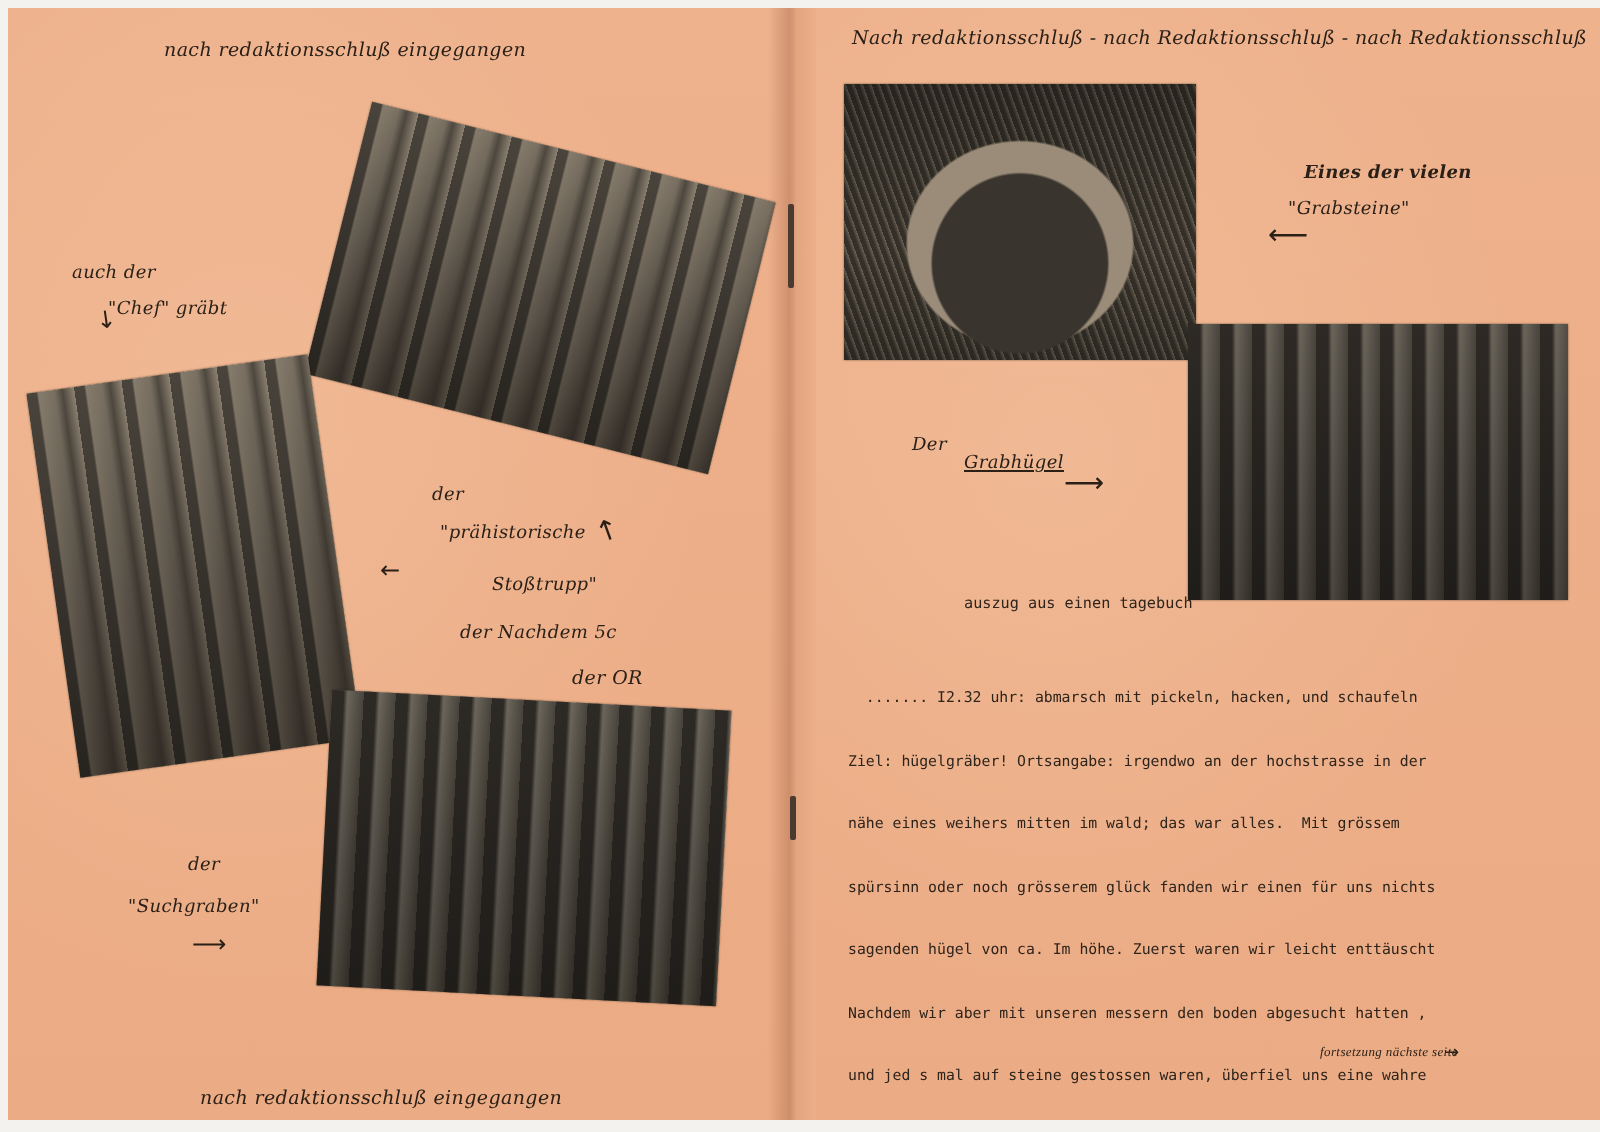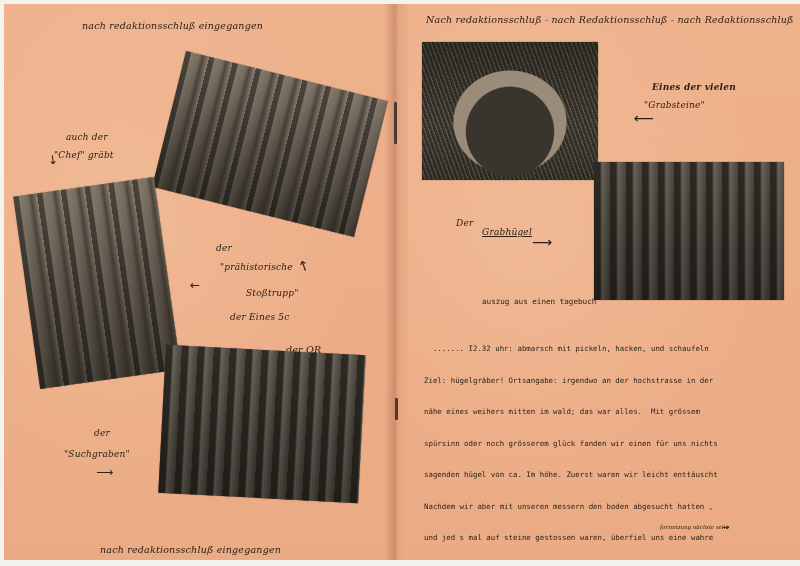--- a/index.html
+++ b/index.html
@@ -76,33 +76,33 @@
 </head>
 <body>
 
 <div class="spread">
 
   <div class="page page-left">
     <div class="hand" style="left:78px; top:16px; font-size:9.5px;">nach redaktionsschluß eingegangen</div>
 
     <div class="photo" style="left:162px; top:70px; width:208px; height:140px; transform:rotate(14deg);"></div>
 
-    <div class="hand" style="left:62px; top:128px;font-style:italic;">auch der</div>
+    <div class="hand" style="left:32px; top:128px;font-style:italic;">auch der</div>
     <div class="hand" style="left:50px; top:146px;">"Chef" gräbt</div>
     <div class="arrow" style="left:44px; top:150px; transform:rotate(-8deg);">↓</div>
 
     <div class="photo" style="left:22px; top:182px; width:142px; height:194px; transform:rotate(-8deg);"></div>
 
     <div class="hand" style="left:212px; top:239px;">der</div>
     <div class="hand" style="left:216px; top:258px;">"prähistorische</div>
     <div class="arrow" style="left:294px; top:256px; transform:rotate(-20deg); font-size:14px;">↑</div>
     <div class="arrow" style="left:186px; top:275px;">←</div>
     <div class="hand" style="left:242px; top:284px;">Stoßtrupp"</div>
-    <div class="hand" style="left:226px; top:308px;">der Eines 5c</div>
-    <div class="hand" style="left:282px; top:340px; font-size:9.5px;">der OR</div>
+    <div class="hand" style="left:226px; top:308px;">der Nachdem 5c</div>
+    <div class="hand" style="left:282px; top:330px; font-size:9.5px;">der OR</div>
 
     <div class="photo dense" style="left:158px; top:346px; width:200px; height:148px; transform:rotate(3deg);"></div>
 
     <div class="hand" style="left:90px; top:424px;">der</div>
     <div class="hand" style="left:60px; top:445px;">"Suchgraben"</div>
     <div class="arrow" style="left:92px; top:462px;">⟶</div>
 
     <div class="hand" style="left:96px; top:540px; font-size:9.5px;">nach redaktionsschluß eingegangen</div>
   </div>
 

